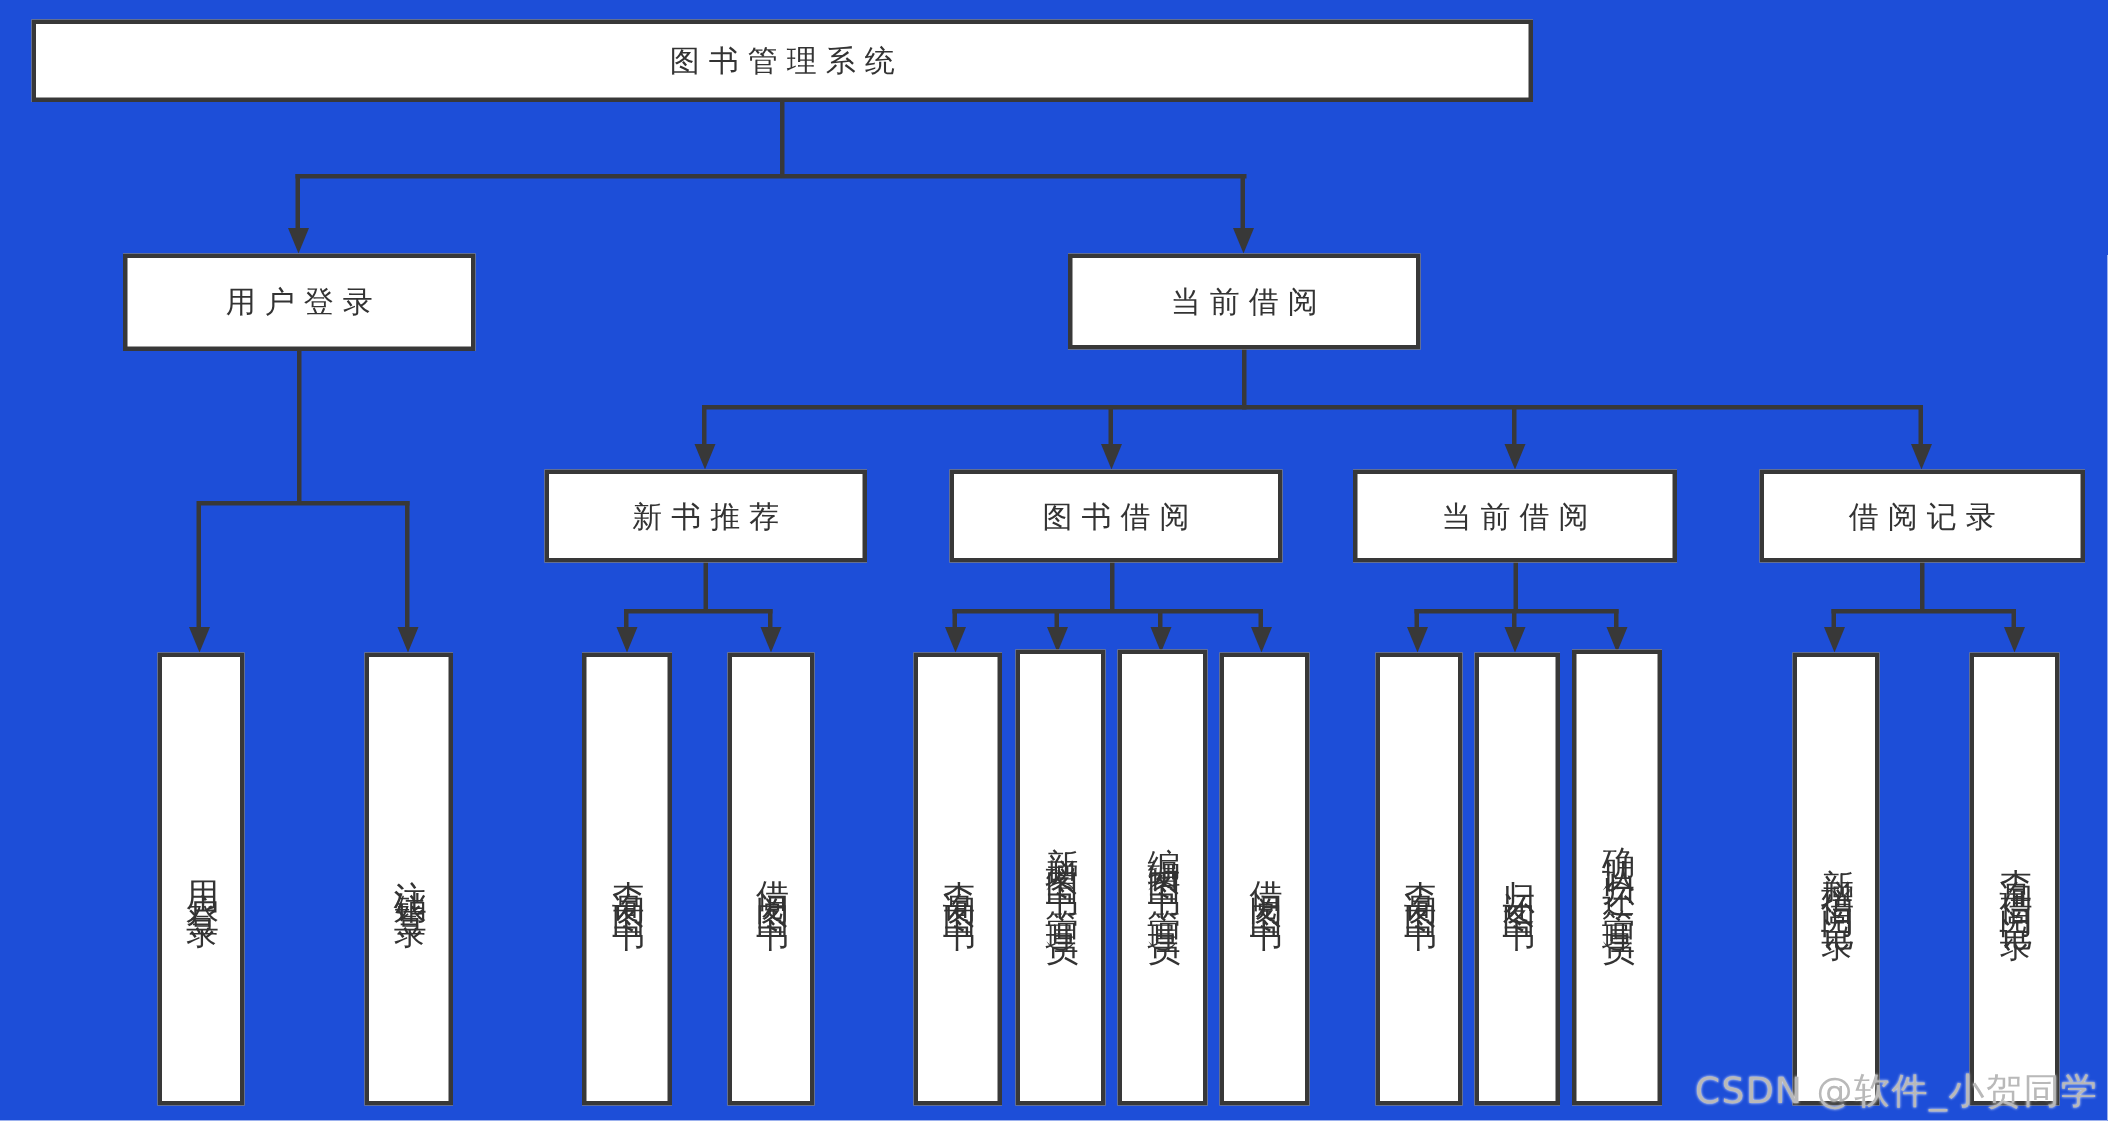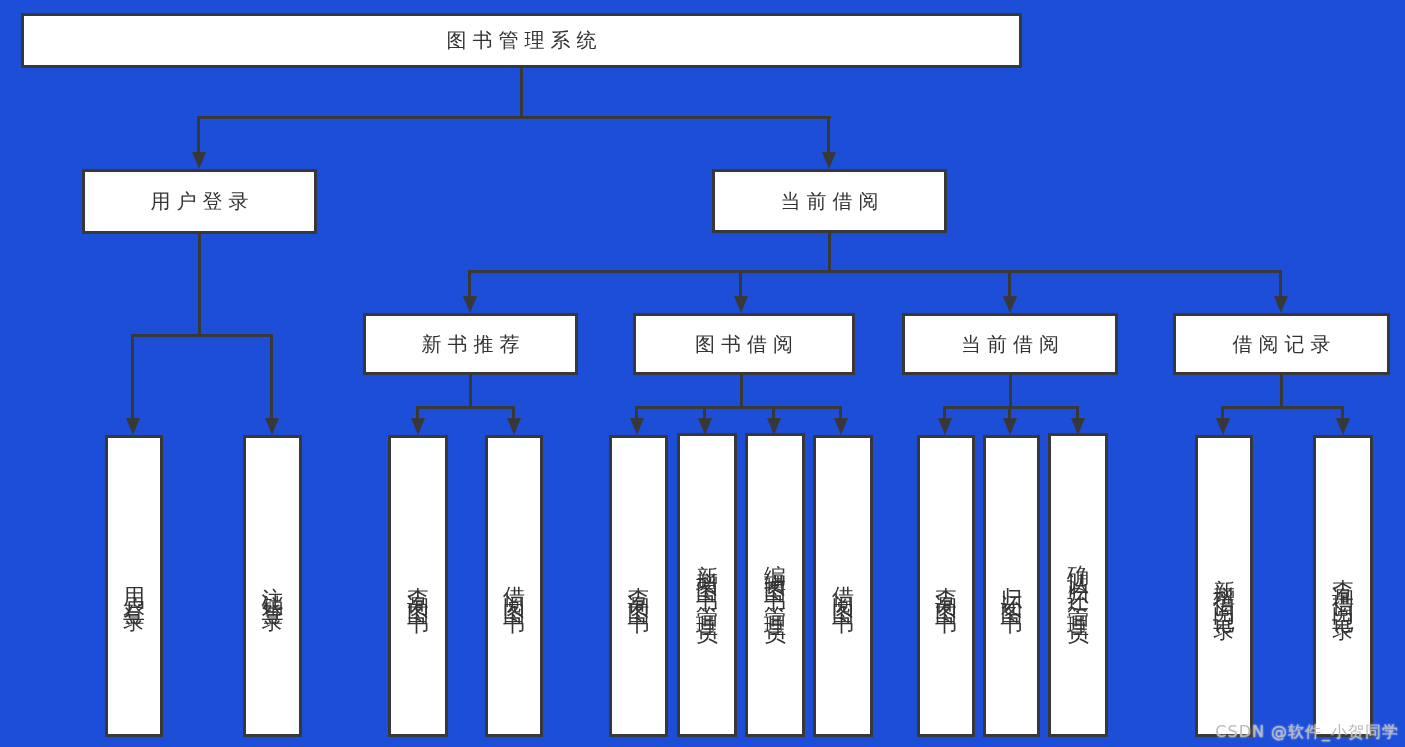--- a/index.html
+++ b/index.html
@@ -55,21 +55,21 @@
     content:"";position:absolute;bottom:0;left:50%;
     transform:translateX(-50%);
     width:0;height:0;
     border-left:7px solid transparent;
     border-right:7px solid transparent;
     border-top:17px solid var(--line);
   }
   .watermark{
     position:absolute;right:6px;bottom:4px;
     color:var(--wm);
-    font-size:16px;letter-spacing:1px;
+    font-size:24px;letter-spacing:1px;
     white-space:nowrap;
     text-shadow:0 0 2px #ffffff;
   }
 </style>
 </head>
 <body>
 
 <div class="stage">
 
   <div class="vl" style="left:520px;top:66px;height:52px;"></div>

